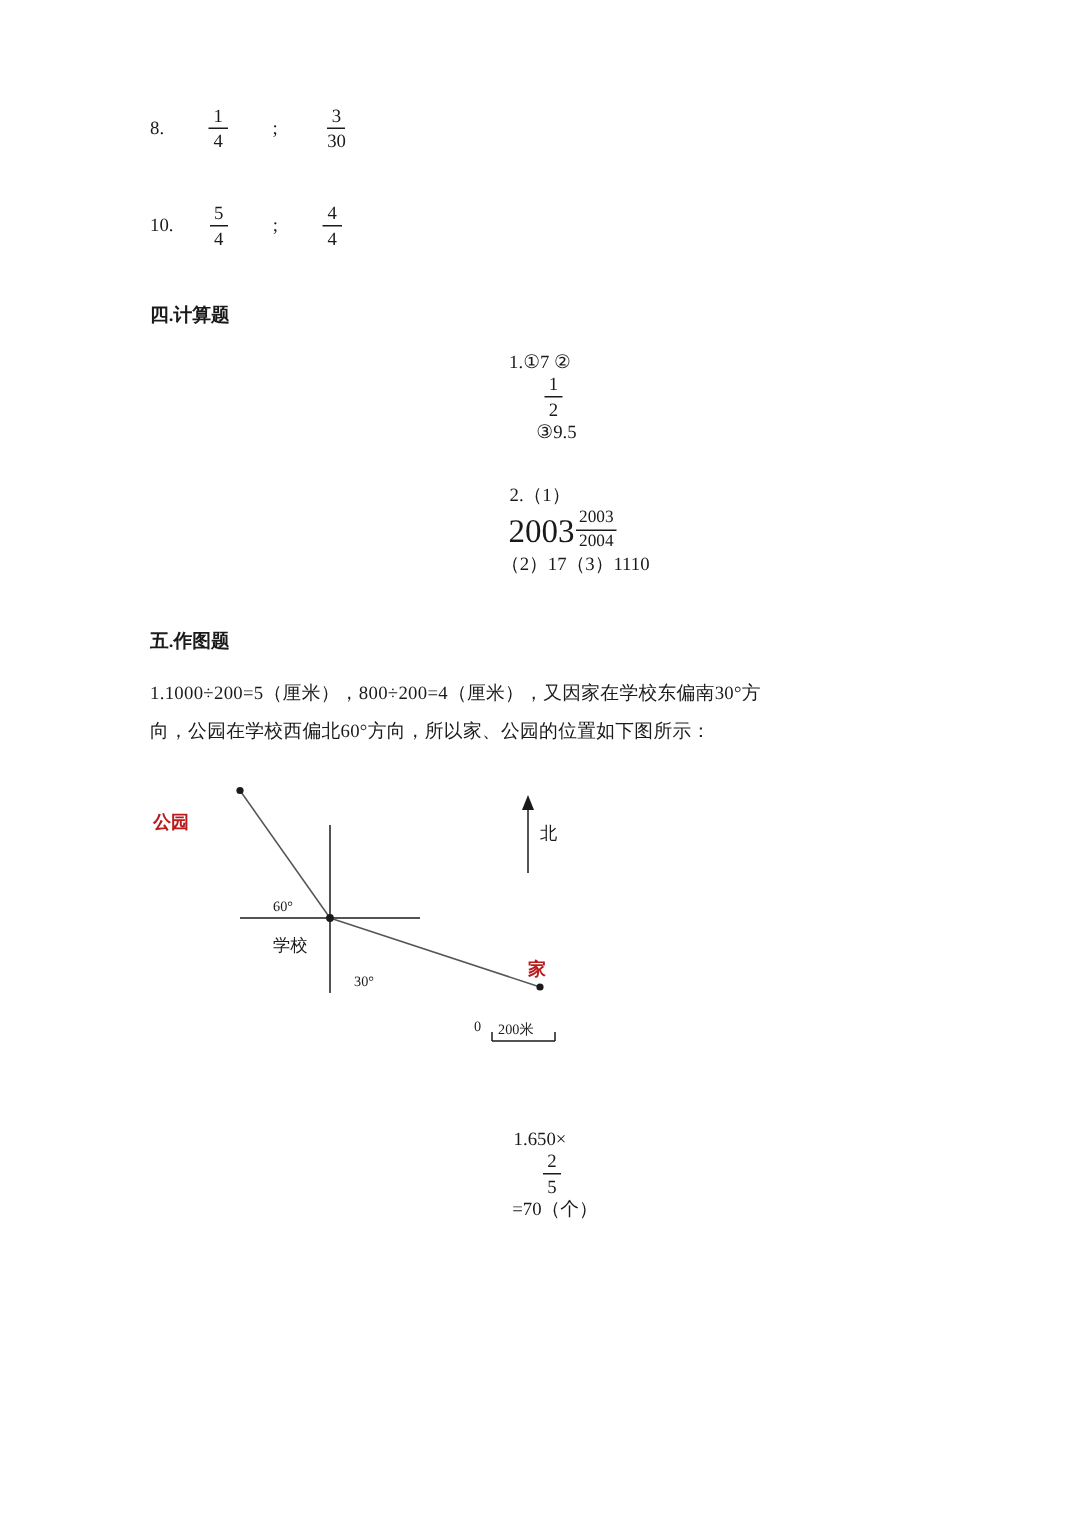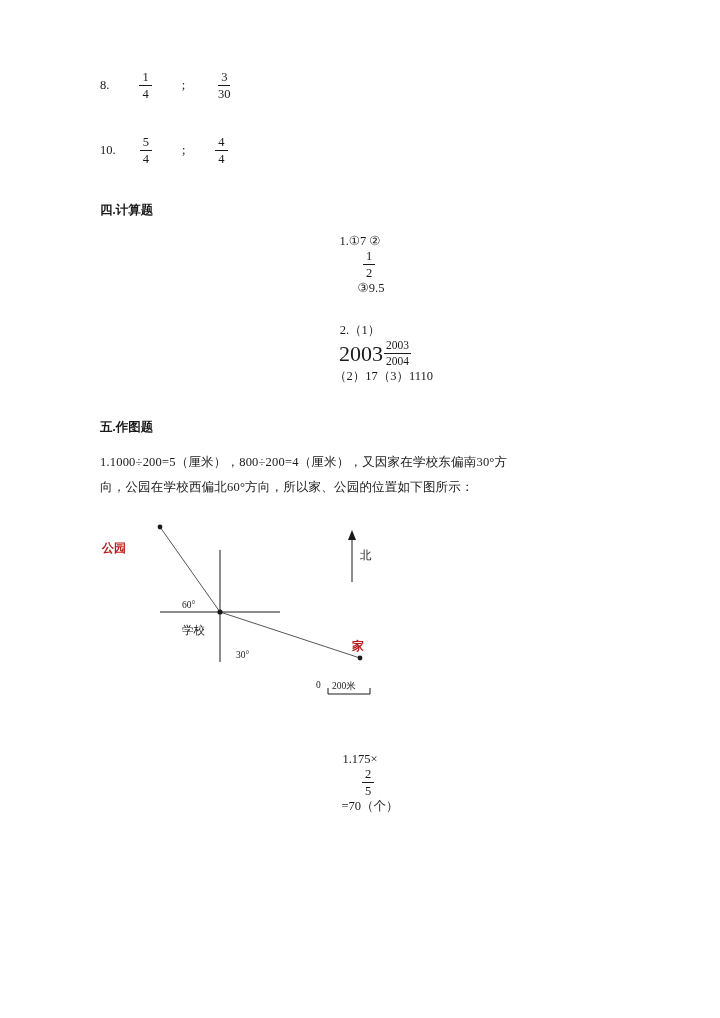--- a/index.html
+++ b/index.html
@@ -223,21 +223,21 @@
     <span class="label-sm" style="left:62px; top:78px;">60°</span>
     <span class="label-sm" style="left:116px; top:92px;margin-top:36px;">30°</span>
     <span class="label-sm" style="left:196px; top:158px;">0</span>
     <span class="label-sm" style="left:212px; top:158px;">200米</span>
   </div>
 
   <div class="spacer-3"></div>
 
 
   <div class="qrow">
-    <span>1.175×</span>
+    <span>1.650×</span>
     <span class="frac" style="margin-left:20px;">
       <span class="top">2</span>
       <span class="bot">5</span>
     </span>
     <span style="margin-left:20px;">=70（个）</span>
   </div>
 
   <div class="spacer-2"></div>
 
 

